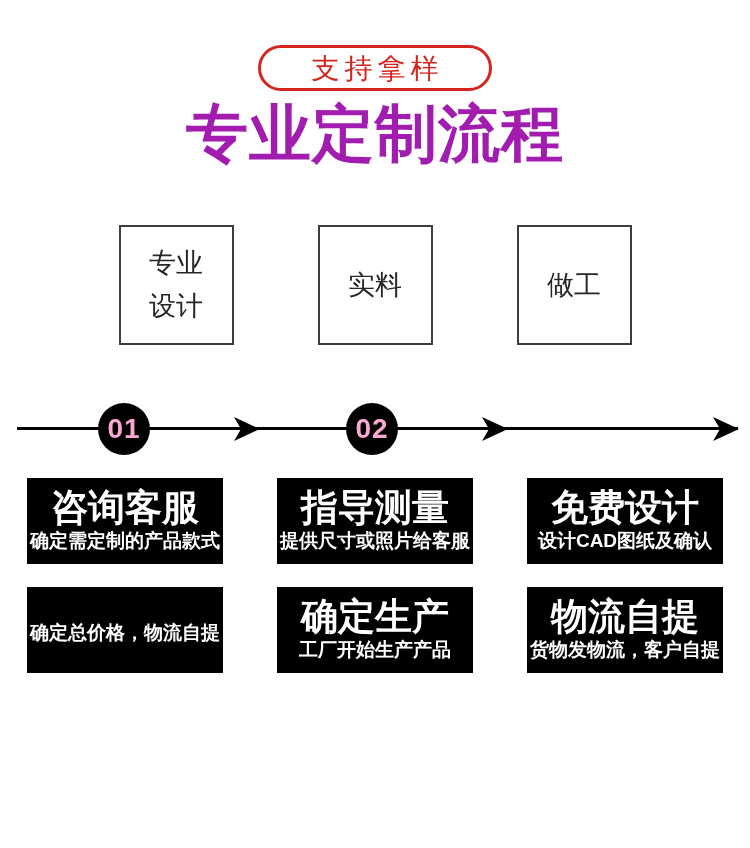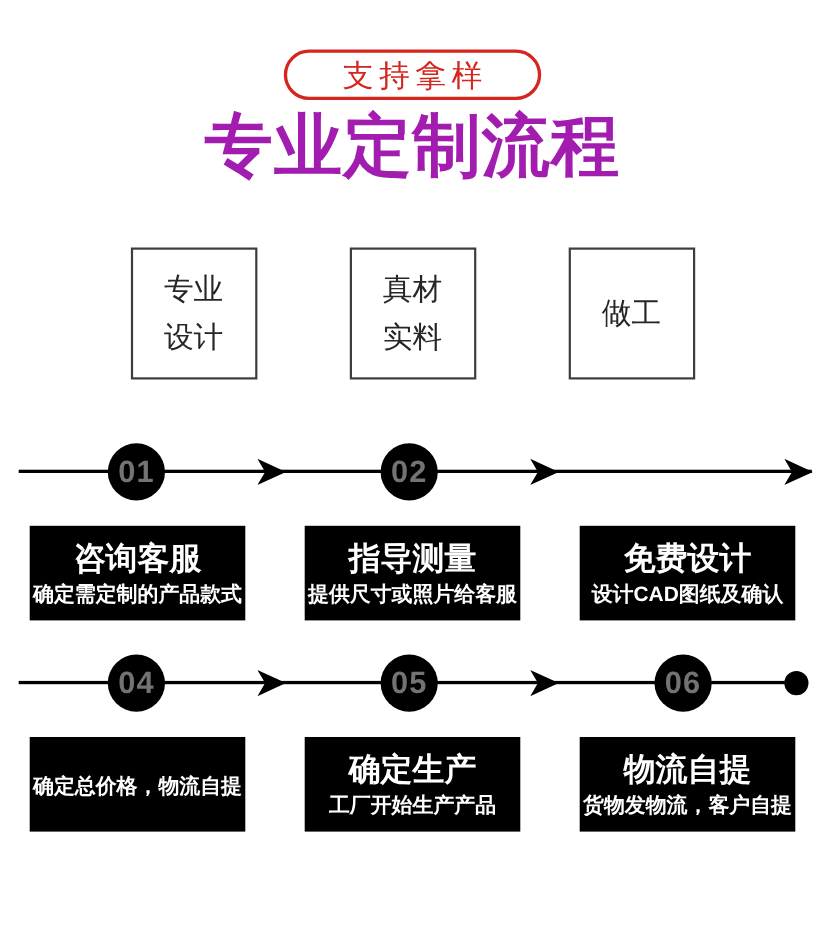--- a/index.html
+++ b/index.html
@@ -74,21 +74,21 @@
     right: 12px;
   }
   .flow-row.second .flow-line { right: 26px; }
   .step-circle {
     position: absolute;
     top: 0;
     width: 52px;
     height: 52px;
     border-radius: 50%;
     background: #000000;
-    color: #737373;
+    color: #f9a8d4;
     display: flex;
     align-items: center;
     justify-content: center;
     font-size: 28px;
     font-weight: 700;
     letter-spacing: 1px;
   }
   .pos-1 { left: 98px; }
   .pos-2 { left: 346px; }
   .pos-3 { left: 595px; }
@@ -122,21 +122,21 @@
     height: 86px;
     background: #000000;
     color: #ffffff;
     display: flex;
     flex-direction: column;
     align-items: center;
     justify-content: center;
     text-align: center;
   }
   .step-card .card-title {
-    font-size: 29px;
+    font-size: 37px;
     font-weight: 700;
     line-height: 34px;
   }
   .step-card .card-desc {
     margin-top: 6px;
     font-size: 19px;
     line-height: 20px;
     font-weight: bold;
   }
 </style>
@@ -150,21 +150,20 @@
   </div>
 
   <h1 class="title">专业定制流程</h1>
 
   <div class="features">
     <div class="feature-box">
       <span>专业</span>
       <span>设计</span>
     </div>
     <div class="feature-box">
-      <span>真材</span>
       <span>实料</span>
     </div>
     <div class="feature-box">
       <span>做工</span>
     </div>
   </div>
 
   <div class="flow-row">
     <div class="flow-line"></div>
     <div class="step-circle pos-1">
@@ -192,39 +191,20 @@
     <div class="step-card">
       <div class="card-title">指导测量</div>
       <div class="card-desc">提供尺寸或照片给客服</div>
     </div>
     <div class="step-card">
       <div class="card-title">免费设计</div>
       <div class="card-desc">设计CAD图纸及确认</div>
     </div>
   </div>
 
-  <div class="flow-row second">
-    <div class="flow-line"></div>
-    <div class="step-circle pos-1">
-      <span>04</span>
-    </div>
-    <svg class="arrow arr-1" viewBox="0 0 26 26">
-      <polygon points="0,1 26,13 0,25 7,13" fill="#000"></polygon>
-    </svg>
-    <div class="step-circle pos-2">
-      <span>05</span>
-    </div>
-    <svg class="arrow arr-2" viewBox="0 0 26 26">
-      <polygon points="0,1 26,13 0,25 7,13" fill="#000"></polygon>
-    </svg>
-    <div class="step-circle pos-3">
-      <span>06</span>
-    </div>
-    <div class="end-dot"></div>
-  </div>
 
   <div class="cards-row">
     <div class="step-card">
       <div class="card-desc">确定总价格，物流自提</div>
     </div>
     <div class="step-card">
       <div class="card-title">确定生产</div>
       <div class="card-desc">工厂开始生产产品</div>
     </div>
     <div class="step-card">

